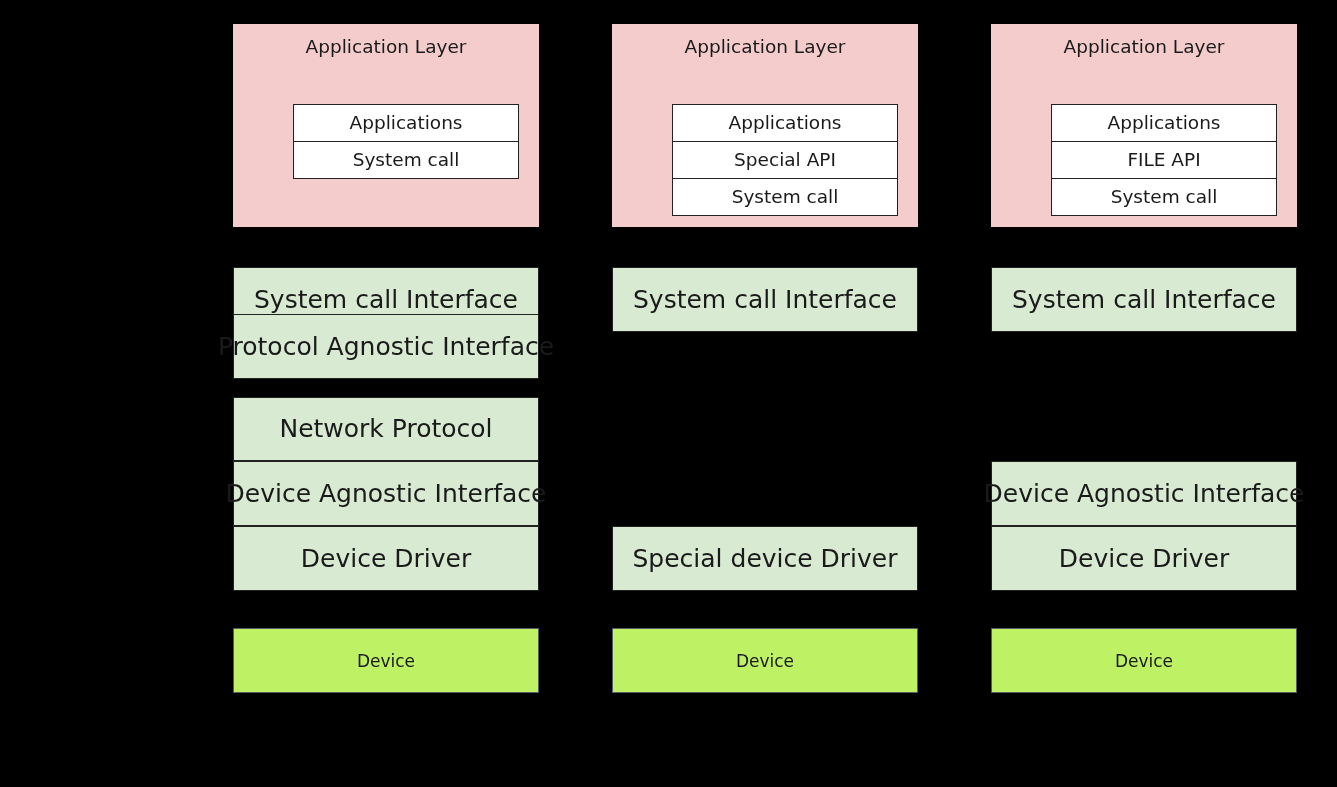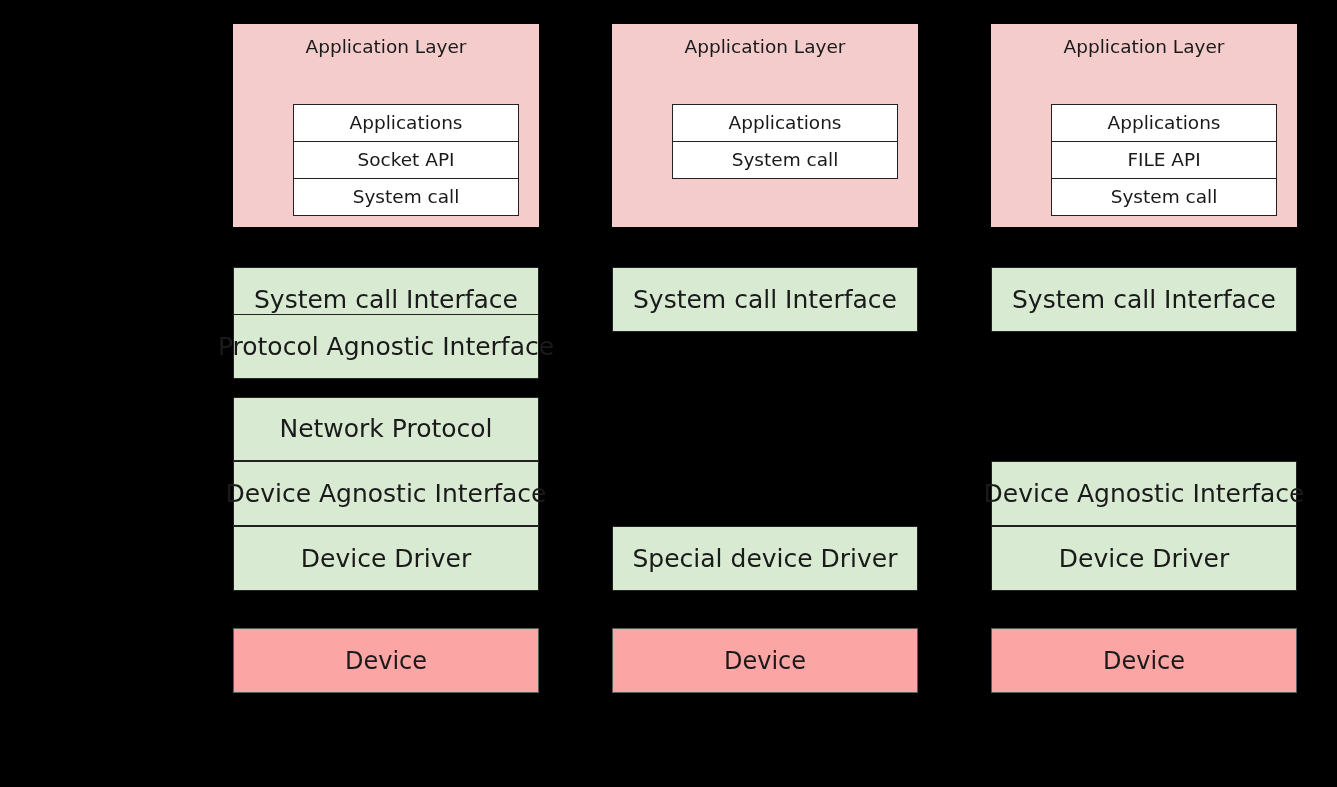--- a/index.html
+++ b/index.html
@@ -110,42 +110,41 @@
   }
 
   
   .device-box {
     position: absolute;
     left: 0;
     top: 628px;
     width: 306px;
     height: 65px;
     box-sizing: border-box;
-    background: #fca5a5;
+    background: #bef264;
     border: 1.6px solid #555b63;
     display: flex;
     align-items: center;
     justify-content: center;
-    font-size: 24px;
+    font-size: 17px;
     color: #1a1a1a;
     white-space: nowrap;
   }
 </style>
 </head>
 <body>
 
 <div id="stage">
 
   <div class="column" style="left:233px;">
 
     <div class="app-layer">
       <div class="app-layer-title">Application Layer</div>
       <div class="app-sub-stack">
         <div class="app-sub-box">Applications</div>
-        <div class="app-sub-box">Socket API</div>
         <div class="app-sub-box">System call</div>
       </div>
     </div>
 
     <div class="kernel-stack">
       <div class="kernel-slot" style="top:0px;">
         <div class="kernel-box">System call Interface</div>
       </div>
       <div class="kernel-slot" style="top:47px;">
         <div class="kernel-box">Protocol Agnostic Interface</div>
@@ -163,20 +162,21 @@
 
     <div class="device-box">Device</div>
   </div>
 
   <div class="column" style="left:612px;">
 
     <div class="app-layer">
       <div class="app-layer-title">Application Layer</div>
       <div class="app-sub-stack">
         <div class="app-sub-box">Applications</div>
+        <div class="app-sub-box">Special API</div>
         <div class="app-sub-box">System call</div>
       </div>
     </div>
 
     <div class="kernel-stack">
       <div class="kernel-slot" style="top:0px;">
         <div class="kernel-box">System call Interface</div>
       </div>
       <div class="kernel-slot empty" style="top:64.8px;">
         <div class="kernel-box"></div>

